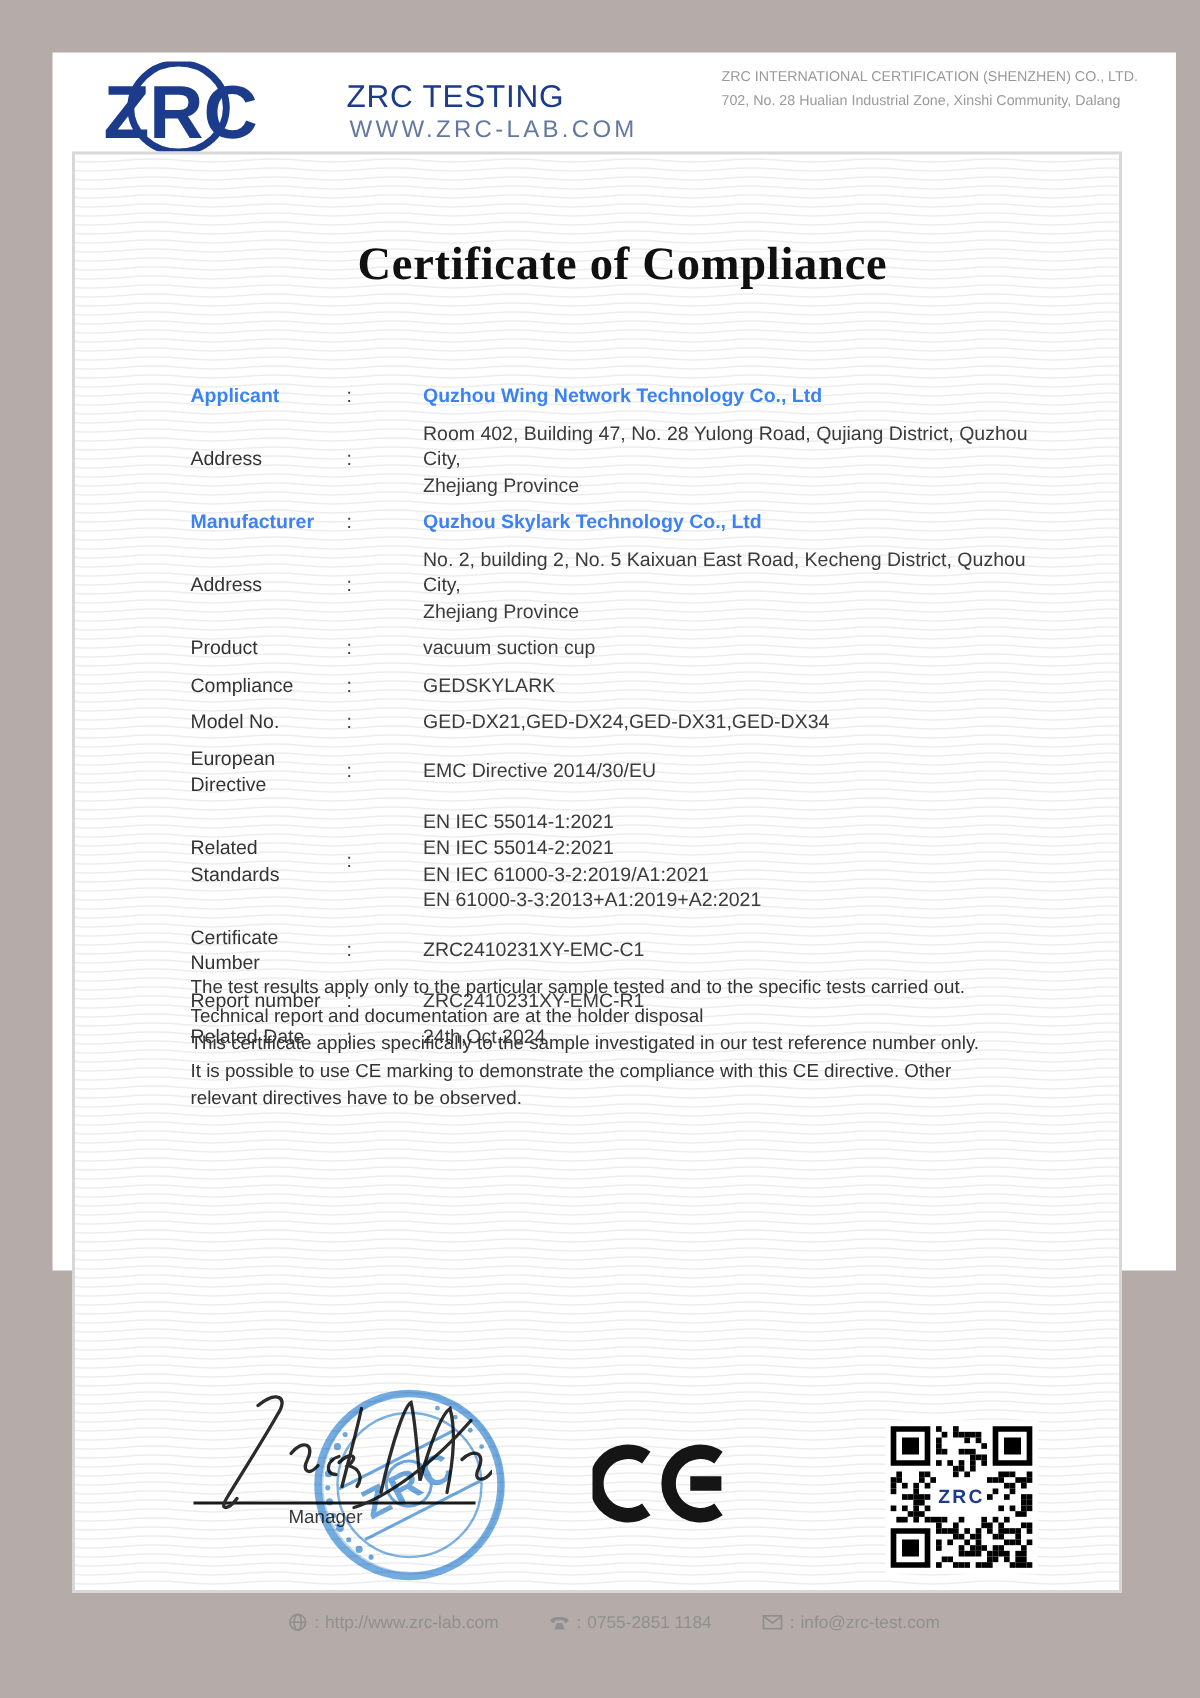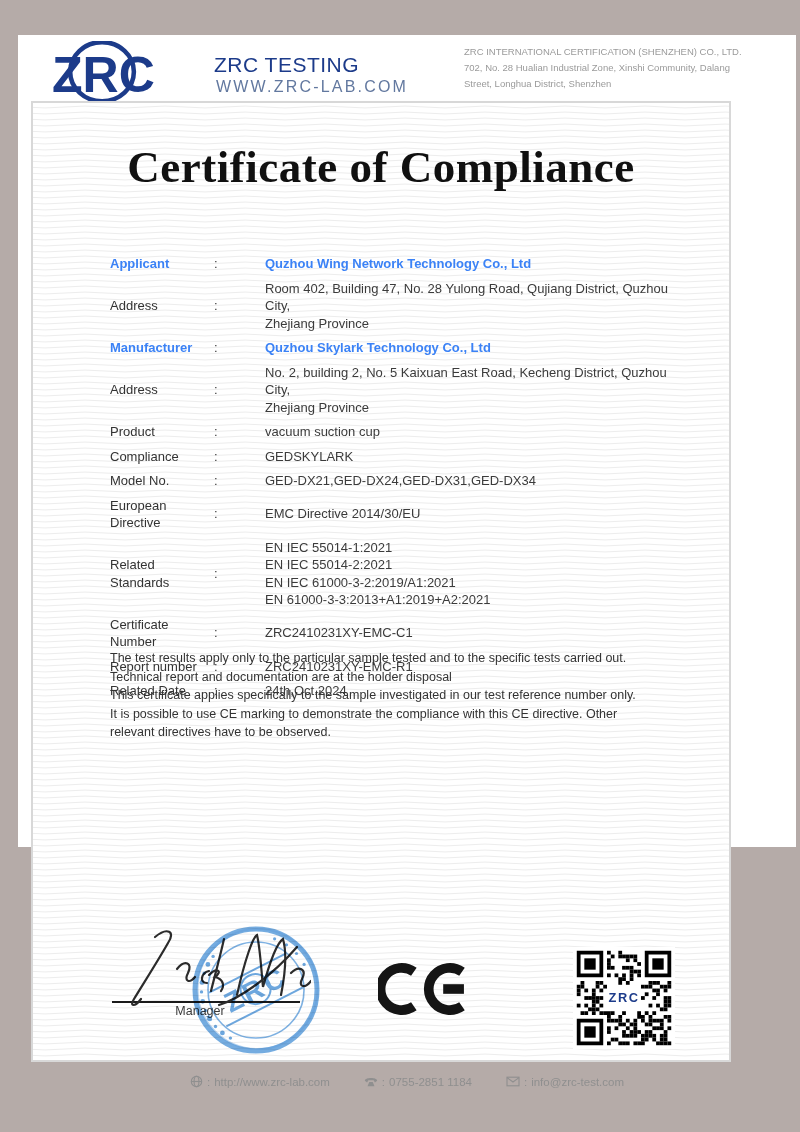--- a/index.html
+++ b/index.html
@@ -3,35 +3,35 @@
 <meta charset="utf-8">
 <style>
   html,body{margin:0;padding:0}
   body{
     width:800px;height:1132px;position:relative;
     background:#b5abа8;
     background-color:#b5aba8;
     font-family:"Liberation Sans", sans-serif;
     overflow:hidden;
   }
-  .page{position:absolute;left:18px;top:35px;width:749px;height:812px;background:#ffffff;padding-left:29px;}
+  .page{position:absolute;left:35px;top:35px;width:749px;height:812px;background:#ffffff;}
 
   
   .logo-wrap{position:absolute;left:24px;top:2px;width:420px;height:80px}
   .logo-mark{position:absolute;left:0;top:4px}
   .logo-brand{position:absolute;left:172px;top:16px;font-size:21px;font-weight:normal;color:#1c3b8a;letter-spacing:.5px}
   .logo-site{position:absolute;left:174px;top:41px;font-size:16px;color:#62789f;letter-spacing:2.2px;font-weight:normal}
   .hdr-company{position:absolute;left:446px;top:9px;width:278px;font-size:9.5px;line-height:16px;color:#9a9a9a}
 
   
   .panel{position:absolute;left:13px;top:66px;width:696px;height:957px;border:2px solid #d8d8d8;background:#fff;overflow:hidden}
   .waves{position:absolute;left:0;top:0;pointer-events:none}
 
-  .cert-title{position:absolute;left:0;top:38px;width:100%;margin:0;text-align:center;
-    font-family:"Liberation Serif", serif;font-weight:bold;font-size:45px;color:#101010;letter-spacing:.5px}
+  .cert-title{position:absolute;left:0;top:38px;width:100%;margin:17px;text-align:center;
+    font-family:"Liberation Serif", serif;font-weight:bold;font-size:31px;color:#101010;letter-spacing:.5px}
 
   .info-table{position:absolute;left:77px;top:152px;width:580px}
   .irow{display:flex;align-items:center;margin-bottom:7px;color:#3b3b3b;font-size:13px;line-height:17.5px}
   .irow .lbl{width:104px;flex:none;color:#333}
   .irow .col{width:51px;flex:none;text-align:left}
   .irow .val{flex:1;white-space:pre-line}
   .irow .b{font-weight:bold;color:#3b82f6}
 
   .notes{position:absolute;left:77px;top:546px;width:572px;font-size:12.5px;line-height:18.5px;
     color:#333;white-space:pre-line}
@@ -62,21 +62,20 @@
       <ellipse cx="44" cy="27" rx="28" ry="26" fill="none" stroke="#1c3b8a" stroke-width="4"></ellipse>
       <text x="0" y="45" font-family="Liberation Sans, sans-serif" font-size="44" font-weight="bold" fill="#1c3b8a">ZRC</text>
     </svg>
     <div class="logo-brand">ZRC TESTING</div>
     <div class="logo-site">WWW.ZRC-LAB.COM</div>
   </div>
 
   <div class="hdr-company">
     <div>ZRC INTERNATIONAL CERTIFICATION (SHENZHEN) CO., LTD.</div>
     <div>702, No. 28 Hualian Industrial Zone, Xinshi Community, Dalang</div>
-    <div>Street, Longhua District, Shenzhen</div>
   </div>
 
   <div class="panel">
     <svg class="waves" id="waves" width="696" height="957">
         <path d="M-8 4 q20 1.9 40 0 t40 0 t40 0 t40 0 t40 0 t40 0 t40 0 t40 0 t40 0 t40 0 t40 0 t40 0 t40 0 t40 0 t40 0 t40 0 t40 0 t40 0 t40 0" fill="none" stroke="#ededed" stroke-width="1"></path>
         <path d="M-8 10 q20 1.9 40 0 t40 0 t40 0 t40 0 t40 0 t40 0 t40 0 t40 0 t40 0 t40 0 t40 0 t40 0 t40 0 t40 0 t40 0 t40 0 t40 0 t40 0 t40 0" fill="none" stroke="#ededed" stroke-width="1"></path>
         <path d="M-8 16 q20 1.9 40 0 t40 0 t40 0 t40 0 t40 0 t40 0 t40 0 t40 0 t40 0 t40 0 t40 0 t40 0 t40 0 t40 0 t40 0 t40 0 t40 0 t40 0 t40 0" fill="none" stroke="#ededed" stroke-width="1"></path>
         <path d="M-8 22 q20 1.9 40 0 t40 0 t40 0 t40 0 t40 0 t40 0 t40 0 t40 0 t40 0 t40 0 t40 0 t40 0 t40 0 t40 0 t40 0 t40 0 t40 0 t40 0 t40 0" fill="none" stroke="#ededed" stroke-width="1"></path>
         <path d="M-8 28 q20 1.9 40 0 t40 0 t40 0 t40 0 t40 0 t40 0 t40 0 t40 0 t40 0 t40 0 t40 0 t40 0 t40 0 t40 0 t40 0 t40 0 t40 0 t40 0 t40 0" fill="none" stroke="#ededed" stroke-width="1"></path>
         <path d="M-8 34 q20 1.9 40 0 t40 0 t40 0 t40 0 t40 0 t40 0 t40 0 t40 0 t40 0 t40 0 t40 0 t40 0 t40 0 t40 0 t40 0 t40 0 t40 0 t40 0 t40 0" fill="none" stroke="#ededed" stroke-width="1"></path>

